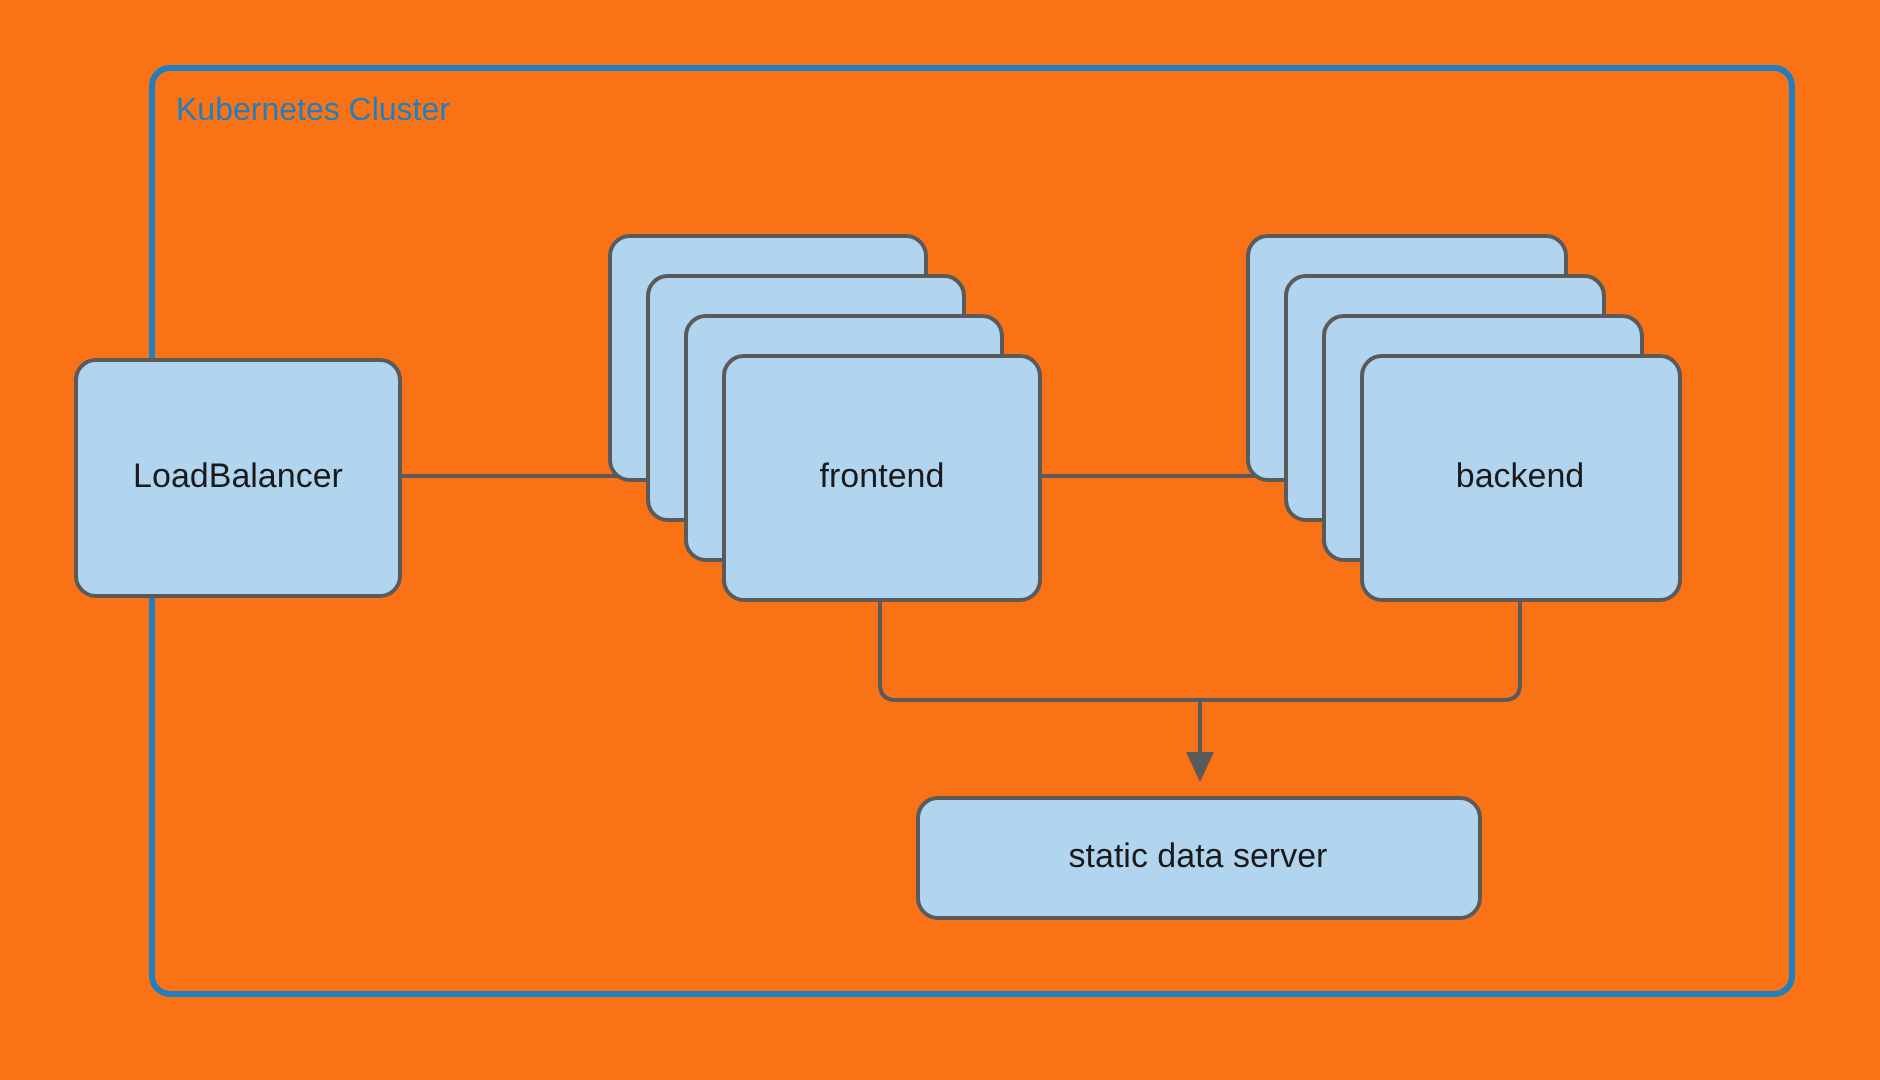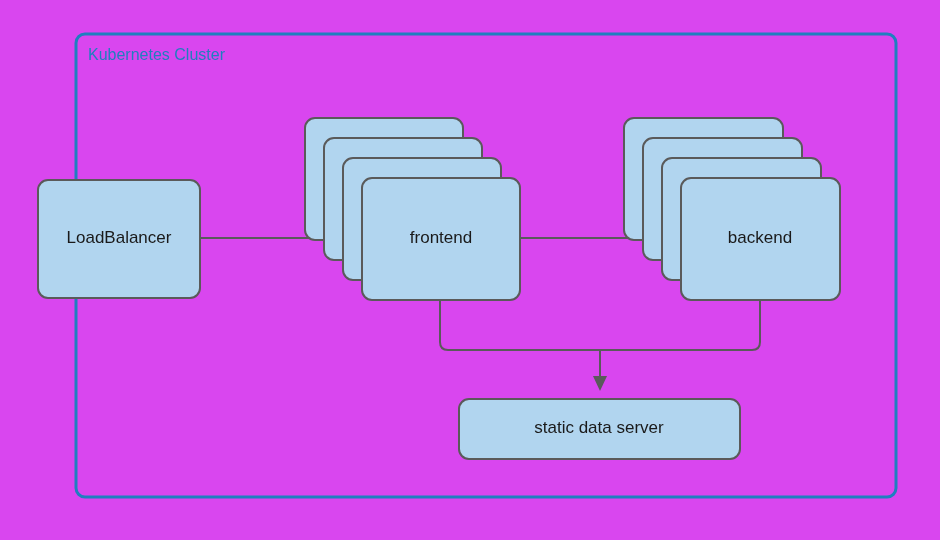--- a/index.html
+++ b/index.html
@@ -8,21 +8,21 @@
     padding: 0;
     background: #ffffff;
   }
   body {
     font-family: "Liberation Sans", sans-serif;
   }
   #canvas {
     position: relative;
     width: 940px;
     height: 540px;
-    background: #d946ef;
+    background: #f97316;
     overflow: hidden;
   }
   #diagram-svg {
     position: absolute;
     left: 0;
     top: 0;
     width: 940px;
     height: 540px;
   }
   .node-label {

